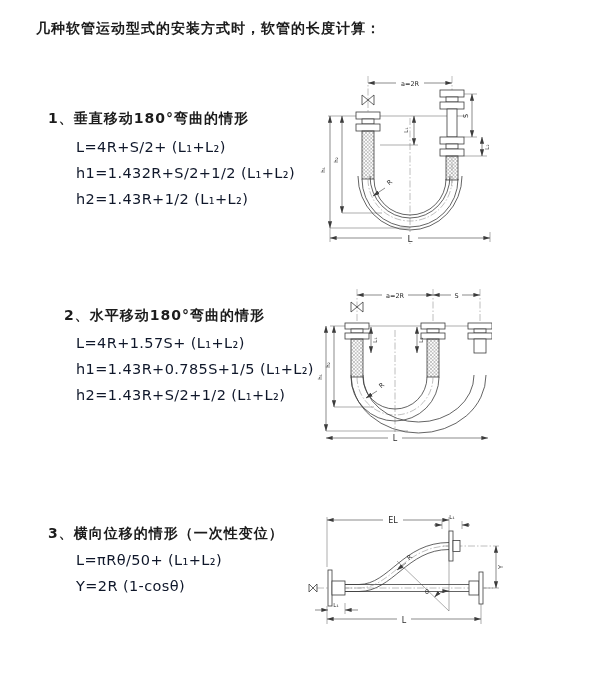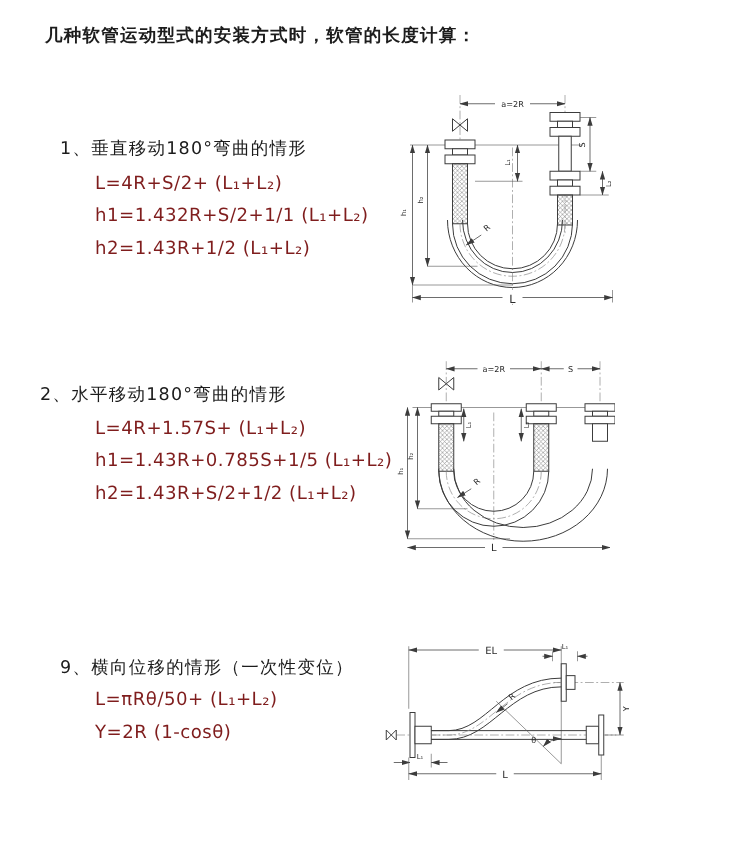--- a/index.html
+++ b/index.html
@@ -1,20 +1,20 @@
 <!DOCTYPE html>
 <html><head>
 <meta charset="utf-8">
 <style>
   html,body{margin:0;padding:0;background:#fff;}
   .page{position:relative;width:572px;height:675px;background:#ffffff;overflow:hidden;
         font-family:"DejaVu Sans","Liberation Sans",sans-serif;color:#1c1c1c;}
   .title{position:absolute;left:36px;top:20px;font-size:14px;font-weight:bold;letter-spacing:1px;}
-  .heading{position:absolute;font-size:14px;font-weight:normal;letter-spacing:1px;}
-  .formula{position:absolute;font-size:14.5px;font-weight:400;letter-spacing:0.4px;color:#7f1d1d;}
+  .heading{position:absolute;font-size:14px;font-weight:bold;letter-spacing:1px;}
+  .formula{position:absolute;font-size:14.5px;font-weight:400;letter-spacing:0.4px;color:#0f172a;}
   svg.fig{position:absolute;}
   
   .draw{stroke:#3c3c3c;stroke-width:0.8;fill:none;}
   .fil{stroke:#3c3c3c;stroke-width:0.8;fill:#ffffff;}
   .dim{stroke:#3c3c3c;stroke-width:0.6;fill:none;}
   .thin{stroke:#5a5a5a;stroke-width:0.5;fill:none;}
   .cl{stroke:#8a8a8a;stroke-width:0.55;fill:none;stroke-dasharray:7 2 1.5 2;}
   .hose{stroke:#3c3c3c;stroke-width:0.8;}
   text{font-family:"DejaVu Sans",sans-serif;fill:#2a2a2a;}
   .dt{font-size:6.5px;}
@@ -25,29 +25,29 @@
 </style>
 </head>
 <body>
 
 <div class="page">
 
   <div class="title">几种软管运动型式的安装方式时，软管的长度计算：</div>
 
   <div class="heading" style="left:48px;top:110px">1、垂直移动180°弯曲的情形</div>
   <div class="formula" style="left:76px;top:139px">L=4R+S/2+ (L₁+L₂)</div>
-  <div class="formula" style="left:76px;top:165px">h1=1.432R+S/2+1/1 (L₁+L₂)</div>
+  <div class="formula" style="left:76px;top:165px">h1=1.432R+S/2+1/2 (L₁+L₂)</div>
   <div class="formula" style="left:76px;top:191px">h2=1.43R+1/2 (L₁+L₂)</div>
 
-  <div class="heading" style="left:32px;top:307px">2、水平移动180°弯曲的情形</div>
+  <div class="heading" style="left:64px;top:307px">2、水平移动180°弯曲的情形</div>
   <div class="formula" style="left:76px;top:335px">L=4R+1.57S+ (L₁+L₂)</div>
   <div class="formula" style="left:76px;top:361px">h1=1.43R+0.785S+1/5 (L₁+L₂)</div>
   <div class="formula" style="left:76px;top:387px">h2=1.43R+S/2+1/2 (L₁+L₂)</div>
 
-  <div class="heading" style="left:48px;top:525px">9、横向位移的情形（一次性变位）</div>
+  <div class="heading" style="left:48px;top:525px">3、横向位移的情形（一次性变位）</div>
   <div class="formula" style="left:76px;top:552px">L=πRθ/50+ (L₁+L₂)</div>
   <div class="formula" style="left:76px;top:578px">Y=2R (1-cosθ)</div>
 
   <svg class="fig" style="left:310px;top:70px" width="205" height="180" viewBox="0 0 205 180">
     <defs>
       <marker id="ah" viewBox="0 0 10 6" refX="9.5" refY="3" markerWidth="7" markerHeight="5" markerUnits="userSpaceOnUse" orient="auto-start-reverse">
         <path d="M0,0 L10,3 L0,6 Z" fill="#3c3c3c"></path>
       </marker>
       <pattern id="hatch" width="3.5" height="3.5" patternUnits="userSpaceOnUse">
         <path d="M0,3.5 L3.5,0 M0,0 L3.5,3.5" stroke="#8f8f8f" stroke-width="0.5"></path>

